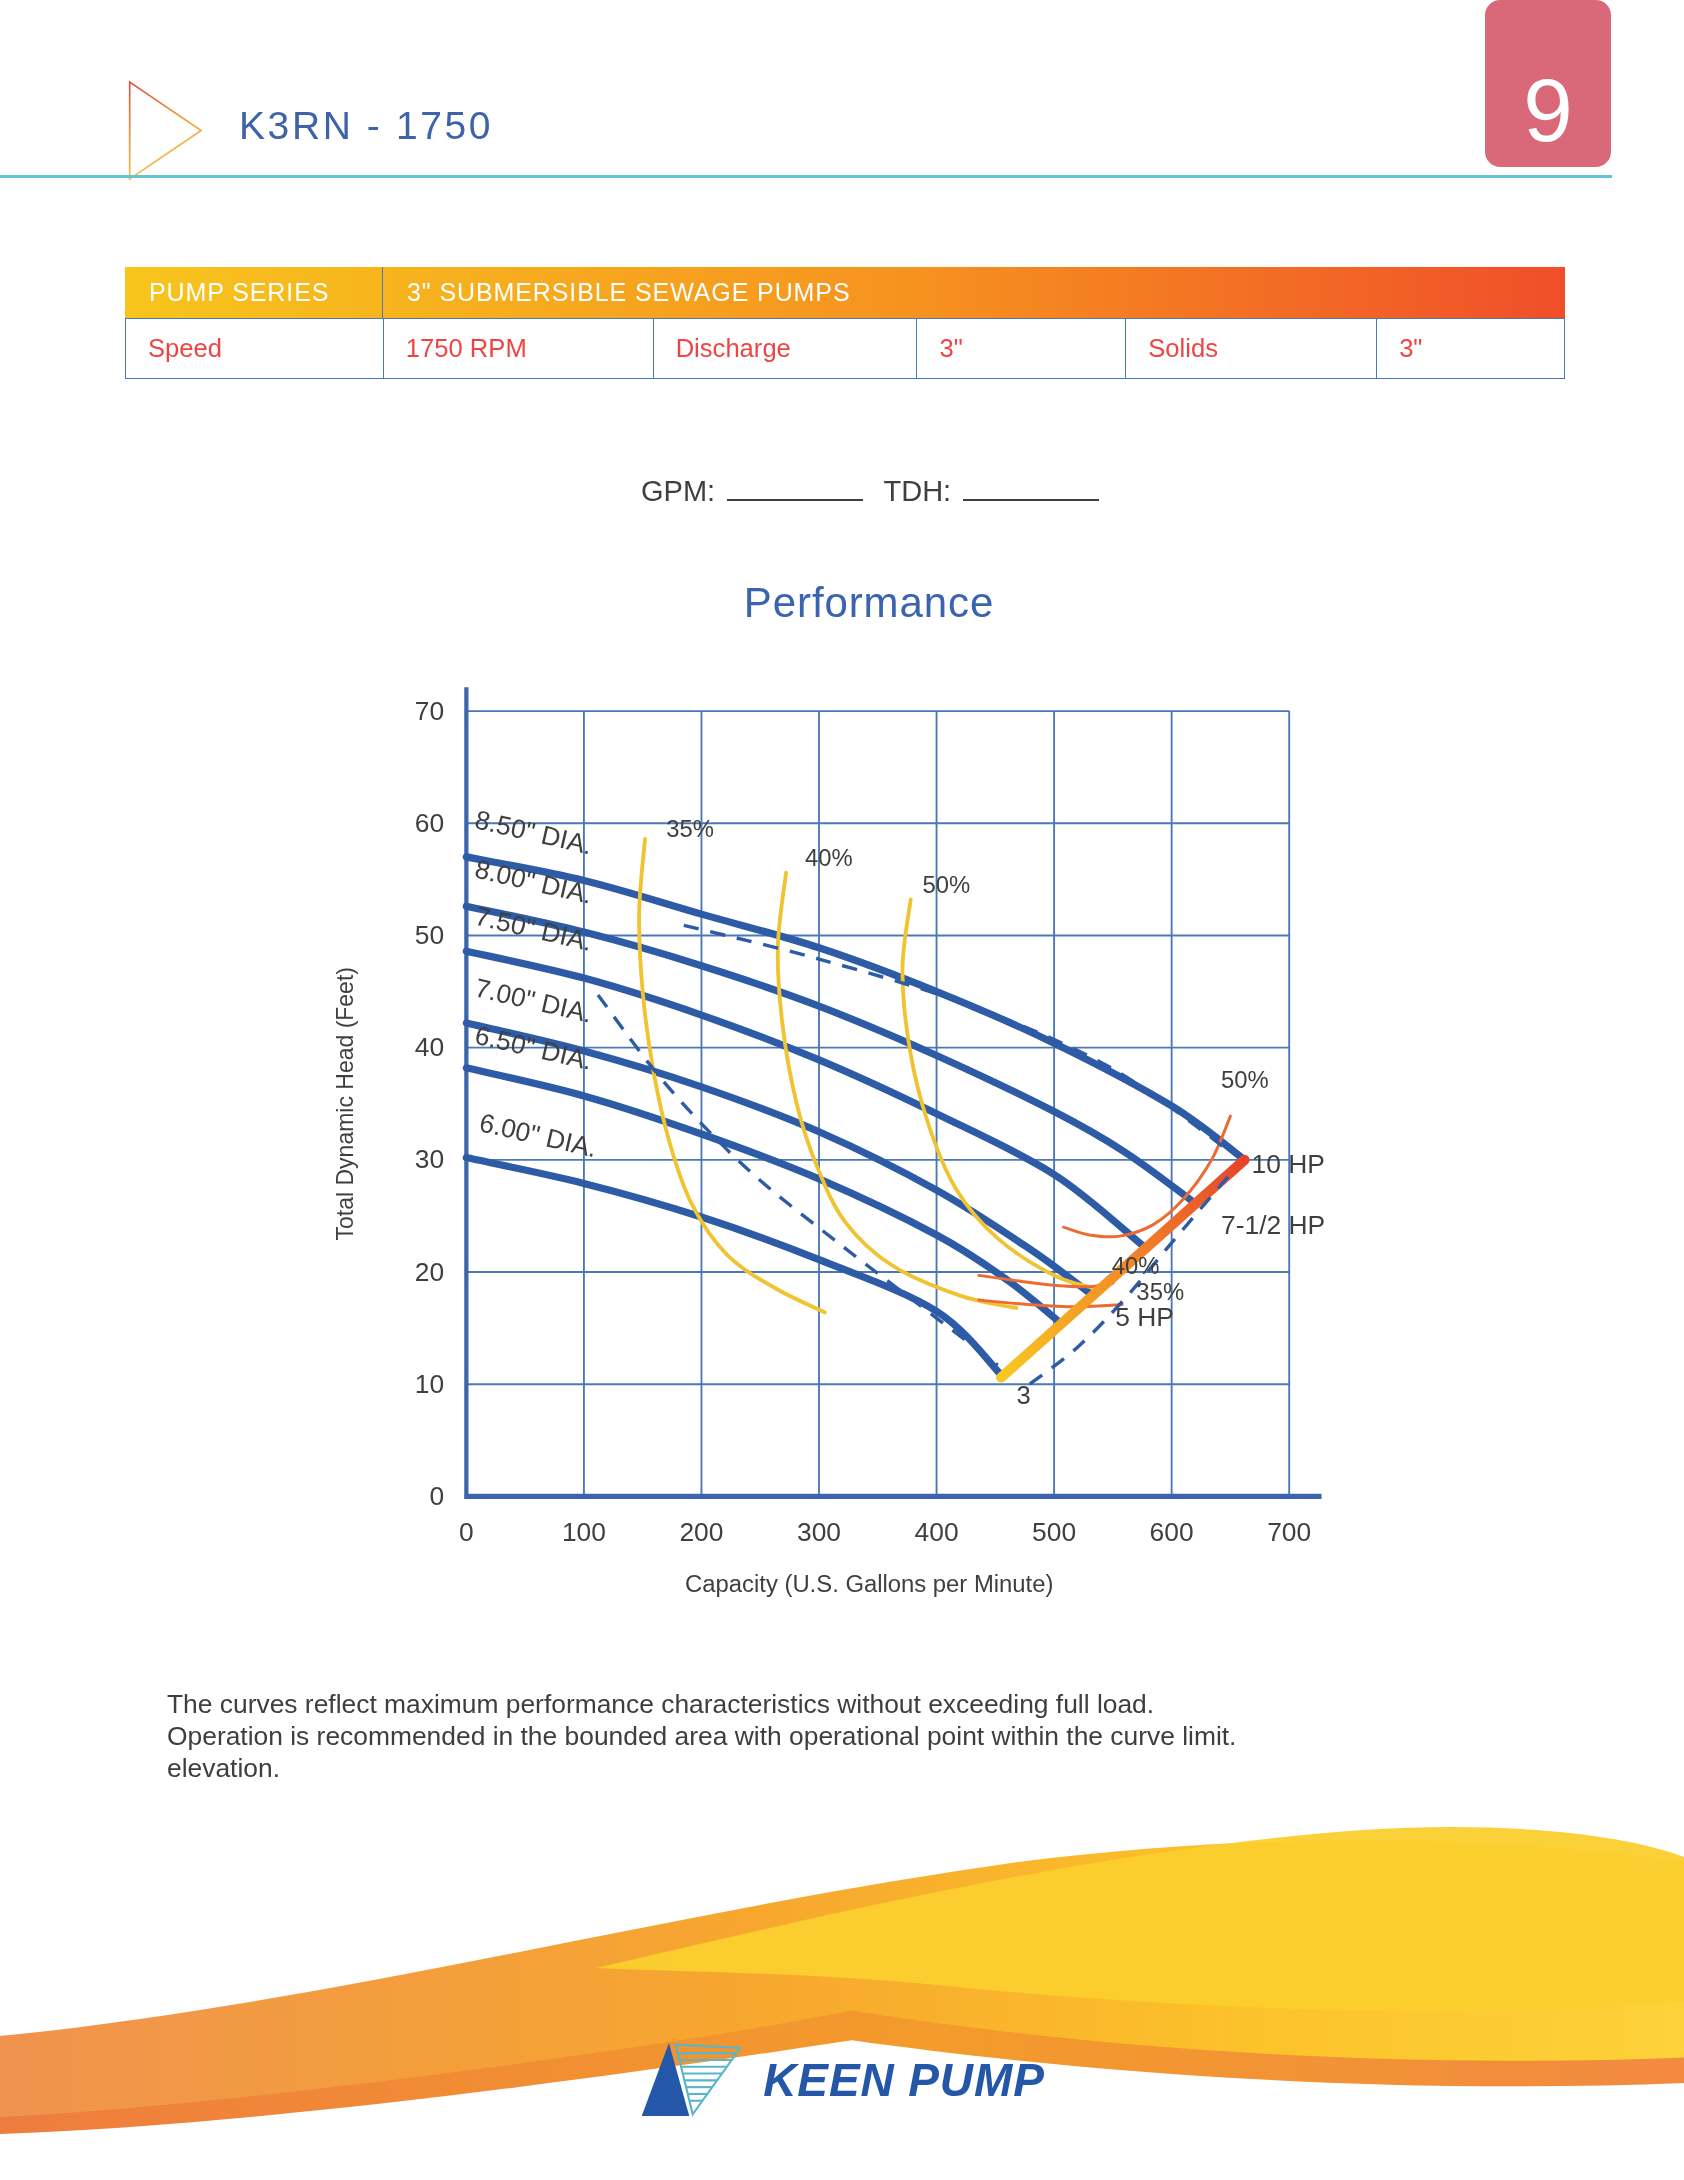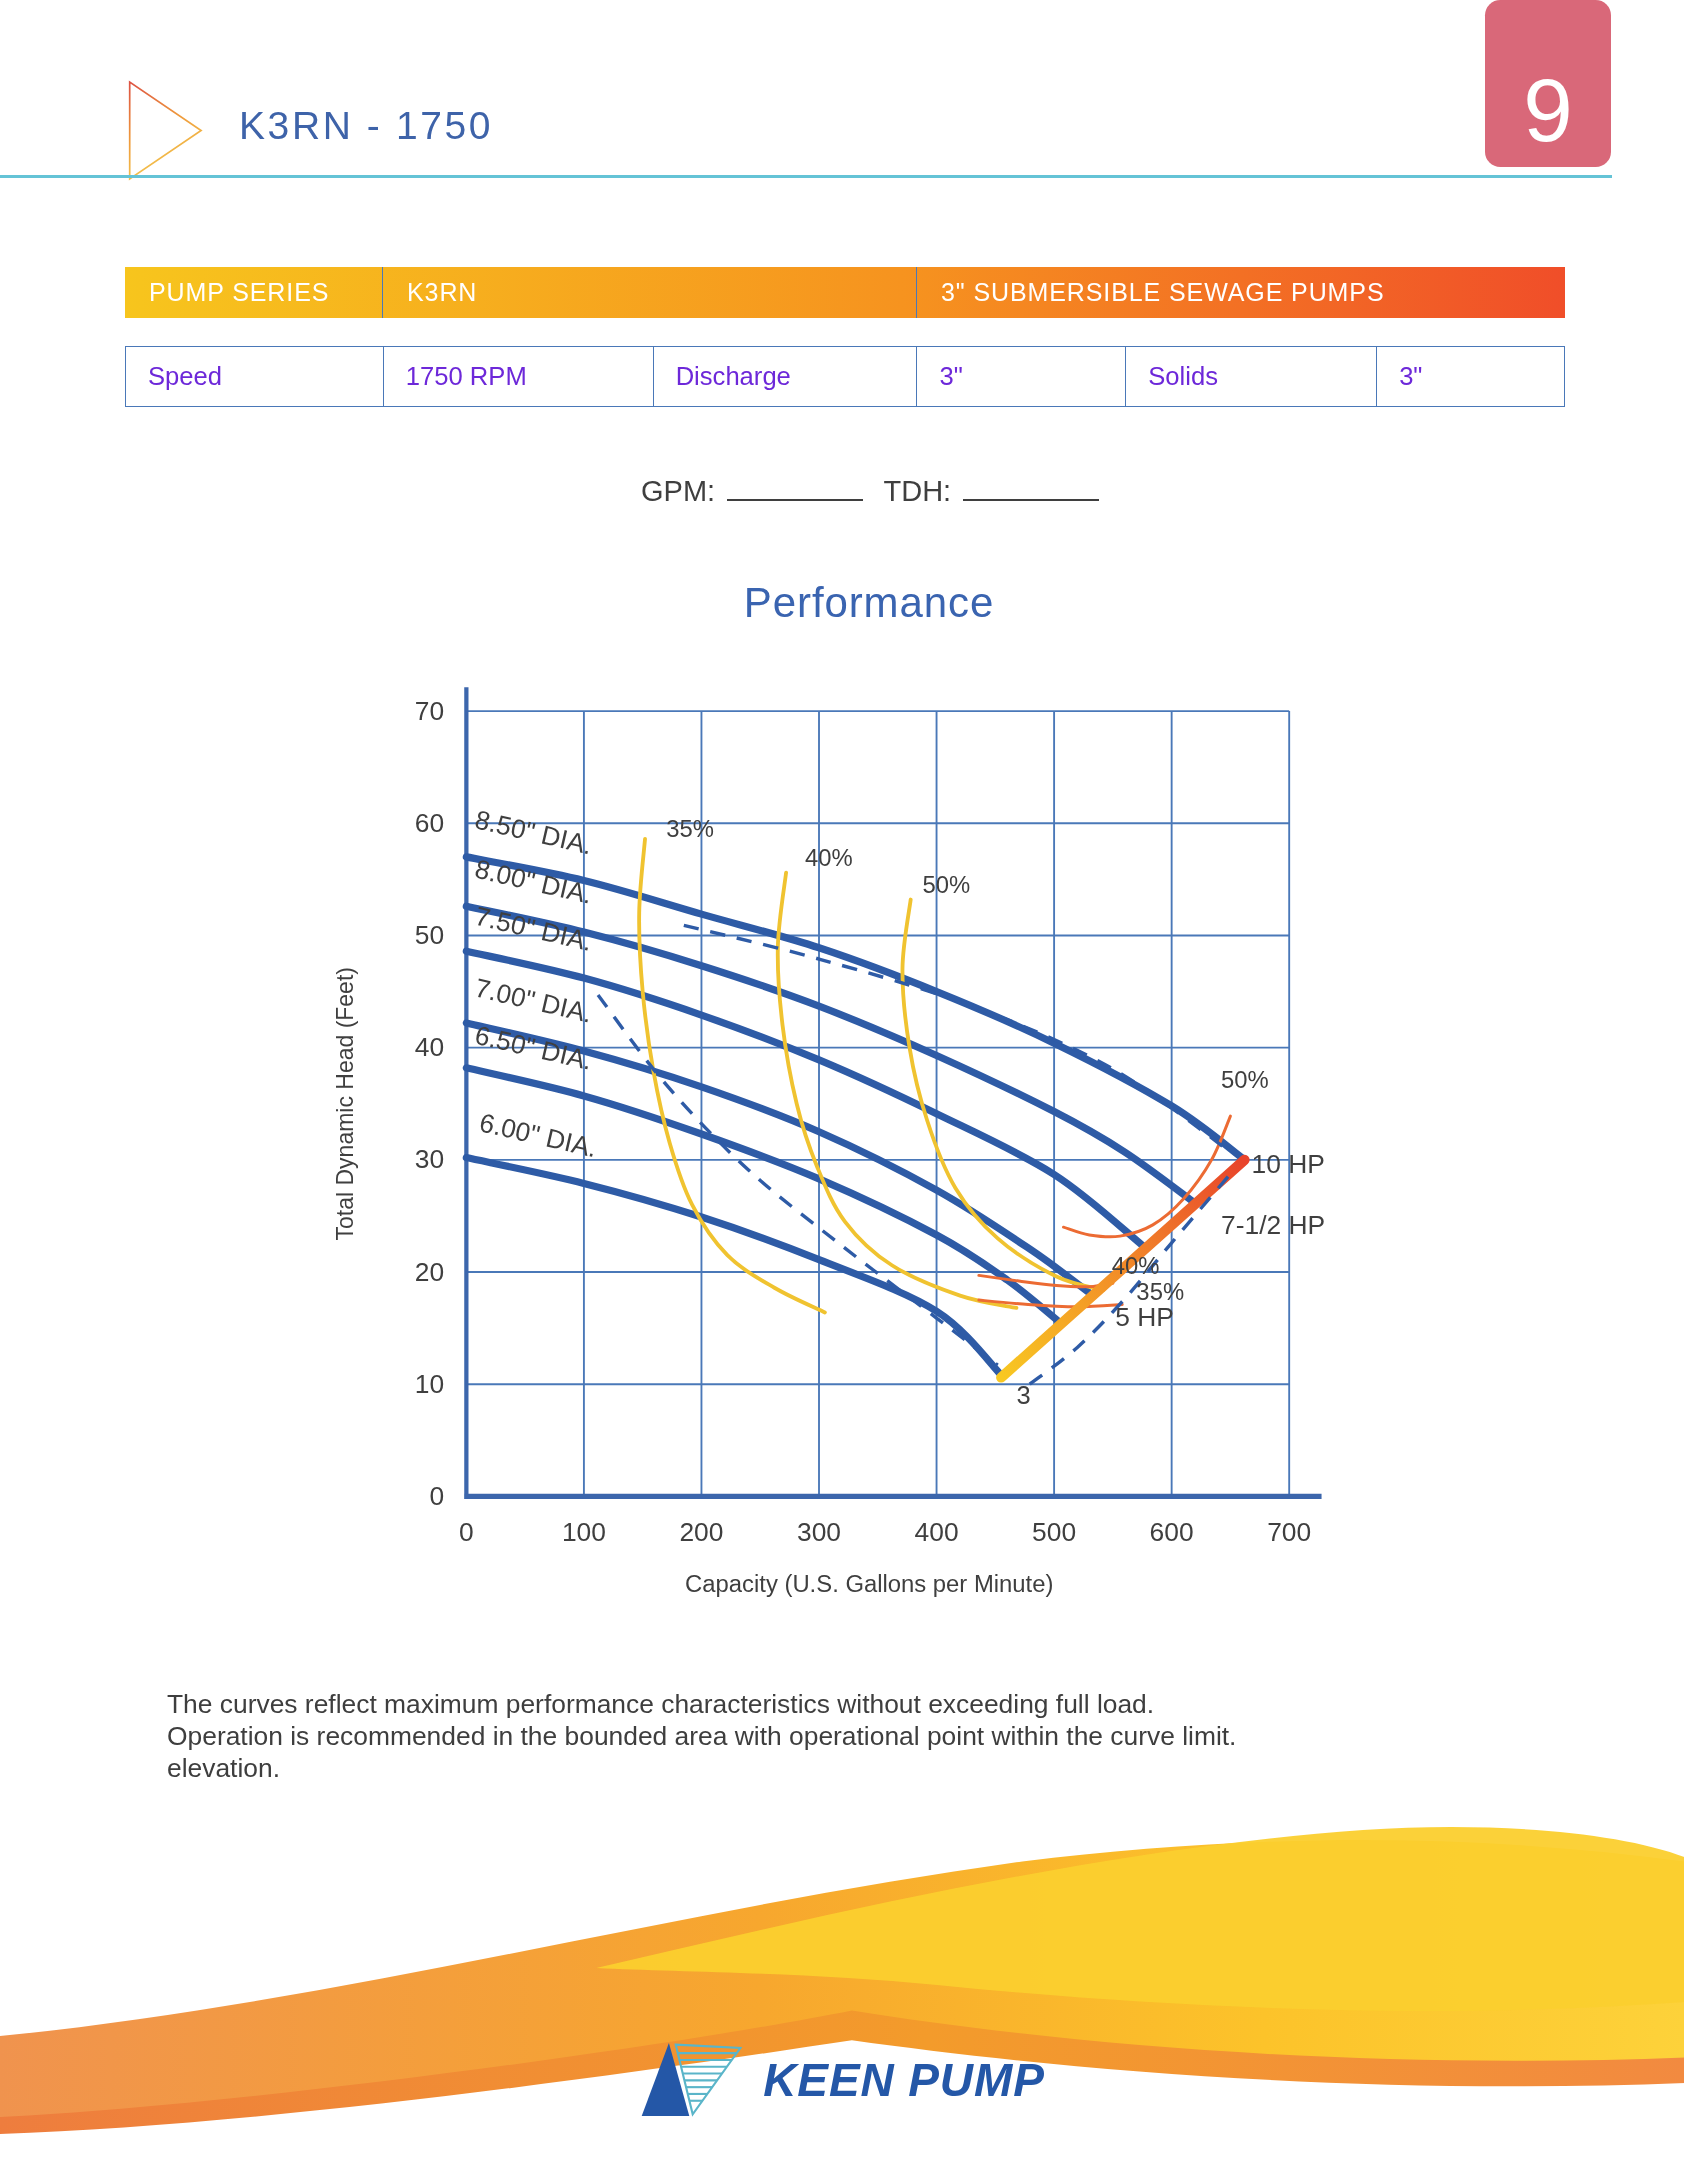--- a/index.html
+++ b/index.html
@@ -13,21 +13,21 @@
   .page-badge{position:absolute;left:1485px;top:0;width:126px;height:167px;background:#d96879;border-radius:15.3px;
               color:#fff;display:flex;align-items:flex-end;justify-content:center;font-size:89px;padding-bottom:5.1px;box-sizing:border-box;}
 
   
   .spec-table{position:absolute;left:125px;top:267px;width:1440px;}
   .spec-header{display:flex;height:51px;background:linear-gradient(90deg,#f7c51d 0%,#f6921f 55%,#f04e29 100%);color:#fff;}
   .spec-header .cell{display:flex;align-items:center;box-sizing:border-box;font-size:25px;letter-spacing:0.9px;padding-left:24px;}
   .hc1{width:258px;padding-left:22px;border-right:1.7px solid #4a78b8;}
   .hc2{width:534px;padding-left:22px;border-right:1.7px solid #4a78b8;}
   .hc3{width:647px;padding-left:61px;}
-  .spec-row{display:flex;height:61px;border:1.7px solid #4a78b8;box-sizing:border-box;background:#fff;color:#6d28d9;margin-top:28px;}
+  .spec-row{display:flex;height:61px;border:1.7px solid #4a78b8;box-sizing:border-box;background:#fff;color:#ef4444;}
   .spec-row .cell{display:flex;align-items:center;box-sizing:border-box;font-size:25.6px;padding-left:22px;border-right:1.7px solid #4a78b8;}
   .rc1{width:258px;} .rc2{width:270px;} .rc3{width:264px;} .rc4{width:209px;} .rc5{width:251px;} .rc6{width:187px;border-right:none!important;}
 
   
   .fillin{position:absolute;left:641px;top:468px;font-size:29px;color:#3f3f3f;display:flex;align-items:baseline;}
   .fillin .lbl{margin-right:12px;}
   .blank{display:inline-block;width:136px;height:31px;border-bottom:2.6px solid #3f3f3f;margin-right:20.4px;}
   .blank:last-child{margin-right:0;}
 
   
@@ -71,21 +71,20 @@
   </svg>
   <div class="header-title">K3RN - 1750</div>
   <div class="header-rule"></div>
   <div class="page-badge">
     <span>9</span>
   </div>
 
   <div class="spec-table">
     <div class="spec-header">
       <div class="cell hc1">PUMP SERIES</div>
-      <div class="cell hc2">K3RN</div>
       <div class="cell hc3">3" SUBMERSIBLE SEWAGE PUMPS</div>
     </div>
     <div class="spec-row">
       <div class="cell rc1">Speed</div>
       <div class="cell rc2">1750 RPM</div>
       <div class="cell rc3">Discharge</div>
       <div class="cell rc4">3"</div>
       <div class="cell rc5">Solids</div>
       <div class="cell rc6">3"</div>
     </div>

